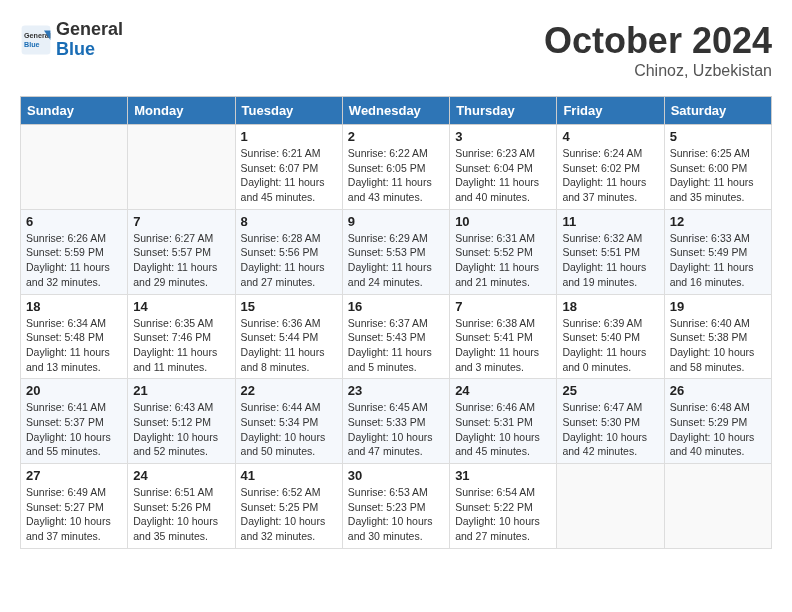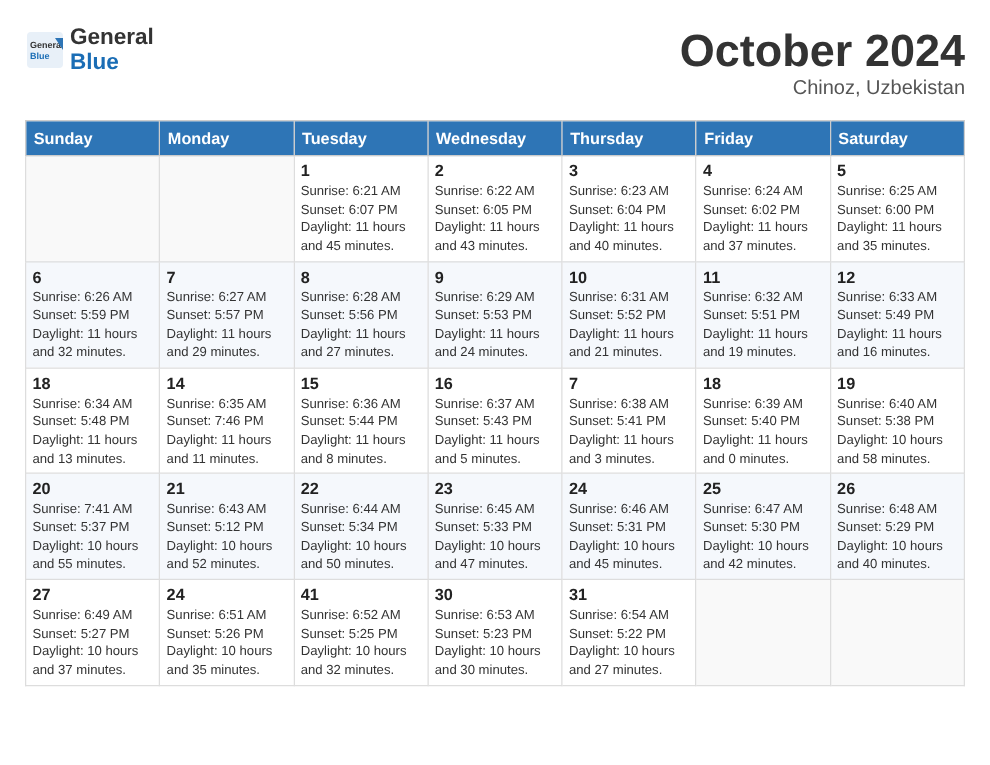--- a/index.html
+++ b/index.html
@@ -243,21 +243,21 @@
         <td>
           <span class="day-number">19</span>
           <div class="day-info">Sunrise: 6:40 AM
 Sunset: 5:38 PM
 Daylight: 10 hours and 58 minutes.</div>
         </td>
       </tr>
       <tr>
         <td>
           <span class="day-number">20</span>
-          <div class="day-info">Sunrise: 7:41 AM
+          <div class="day-info">Sunrise: 6:41 AM
 Sunset: 5:37 PM
 Daylight: 10 hours and 55 minutes.</div>
         </td>
         <td>
           <span class="day-number">21</span>
           <div class="day-info">Sunrise: 6:43 AM
 Sunset: 5:12 PM
 Daylight: 10 hours and 52 minutes.</div>
         </td>
         <td>

